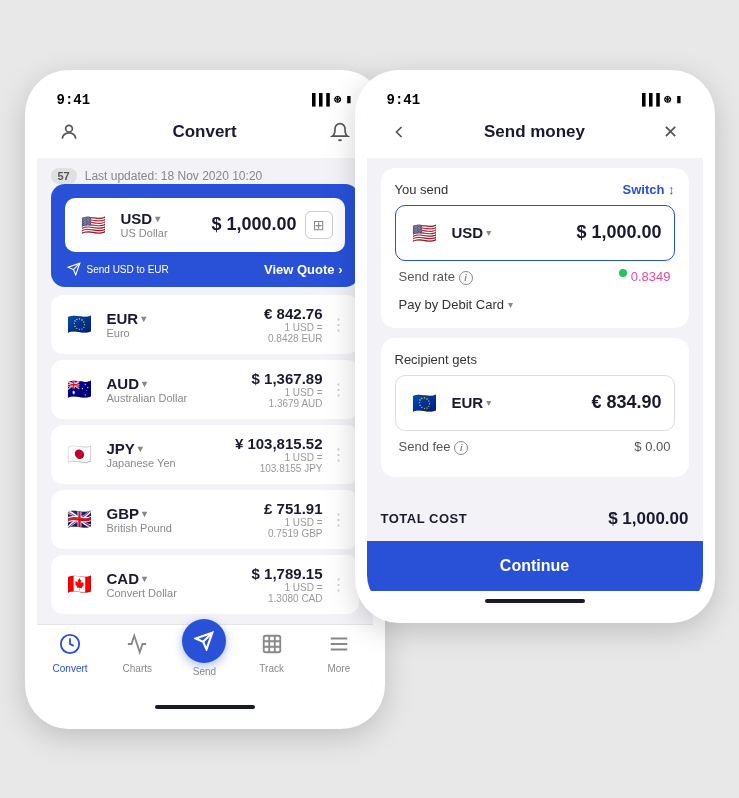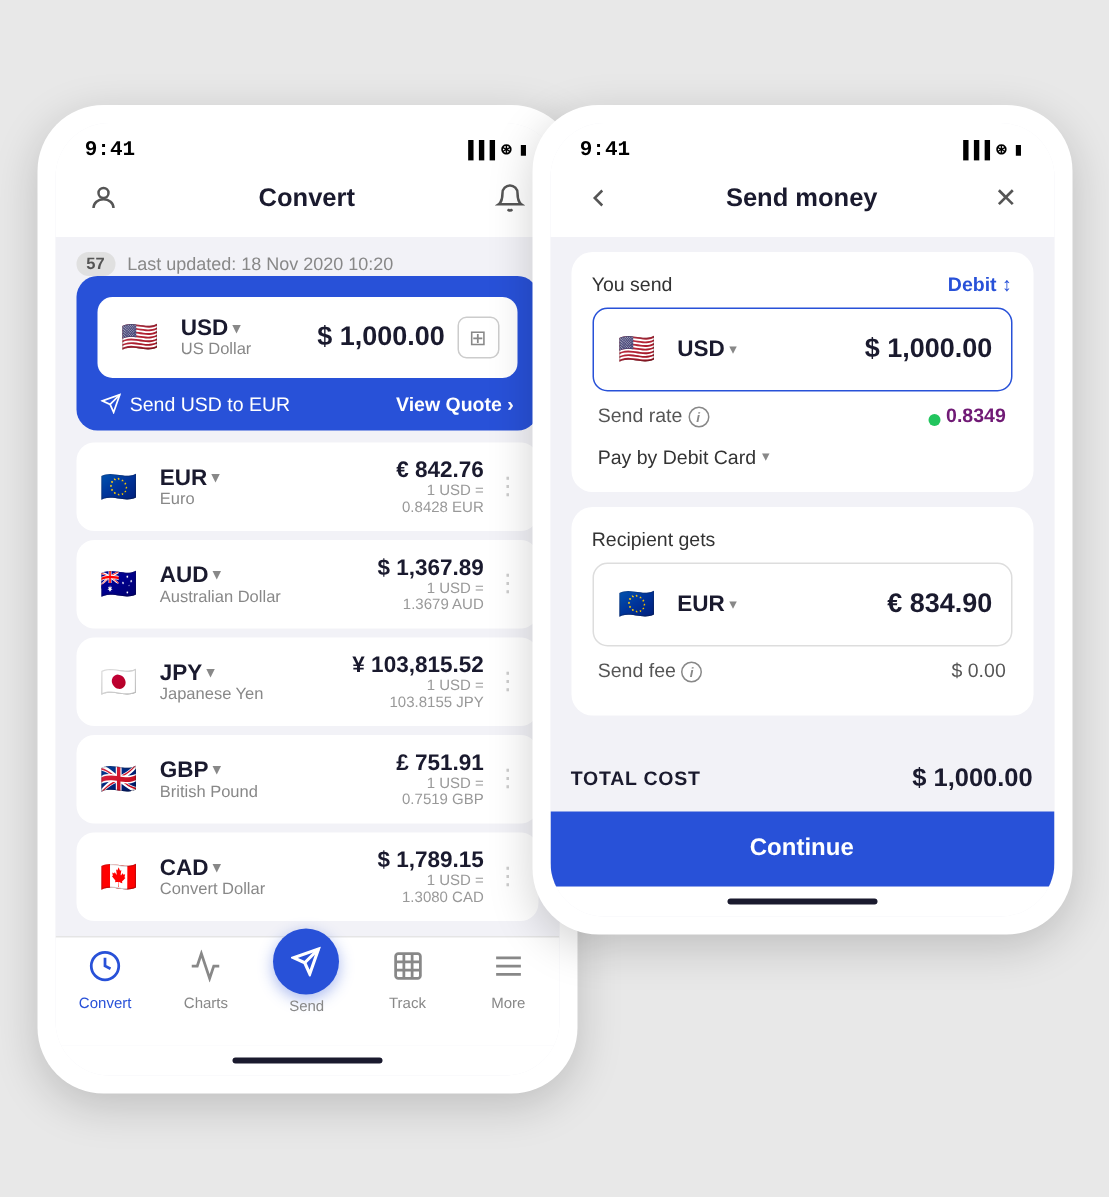--- a/index.html
+++ b/index.html
@@ -155,21 +155,21 @@
       display: flex;
       align-items: center;
       justify-content: space-between;
       padding: 10px 2px;
     }
     .send-btn-row {
       display: flex;
       align-items: center;
       gap: 6px;
       color: #fff;
-      font-size: 13px;
+      font-size: 10px;
       font-weight: 500;
     }
     .view-quote {
       color: #fff;
       font-size: 13px;
       font-weight: 600;
       display: flex;
       align-items: center;
       gap: 3px;
     }
@@ -305,24 +305,24 @@
     .send-rate-row {
       display: flex;
       justify-content: space-between;
       align-items: center;
       padding: 8px 4px;
       font-size: 13px;
       color: #555;
     }
     .rate-value {
       display: flex;
-      align-items: flex-end;
+      align-items: flex-start;
       gap: 4px;
-      color: #701a75;
-      font-weight: 700;
+      color: #ec4899;
+      font-weight: 400;
     }
     .green-dot {
       width: 8px;
       height: 8px;
       border-radius: 50%;
       background: #22c55e;
     }
     .pay-by-row {
       display: flex;
       align-items: center;
@@ -651,21 +651,21 @@
         <span class="title">Send money</span>
         <div class="icon-btn">✕</div>
       </div>
       
       <div class="screen-content send-screen">
 
         <div class="send-card">
           <div class="send-card-header">
             <span class="section-label" style="padding:0;">You send</span>
             <div class="switch-btn">
-              <span>Debit ↕</span>
+              <span>Switch ↕</span>
             </div>
           </div>
           <div class="currency-row">
             <div class="currency-left">
               <div class="flag-circle">🇺🇸</div>
               <div style="display:flex;align-items:center;gap:3px;">
                 <span style="font-size:15px;font-weight:700;color:#1a1a2e;">USD</span>
                 <span class="chevron">▾</span>
               </div>
             </div>

